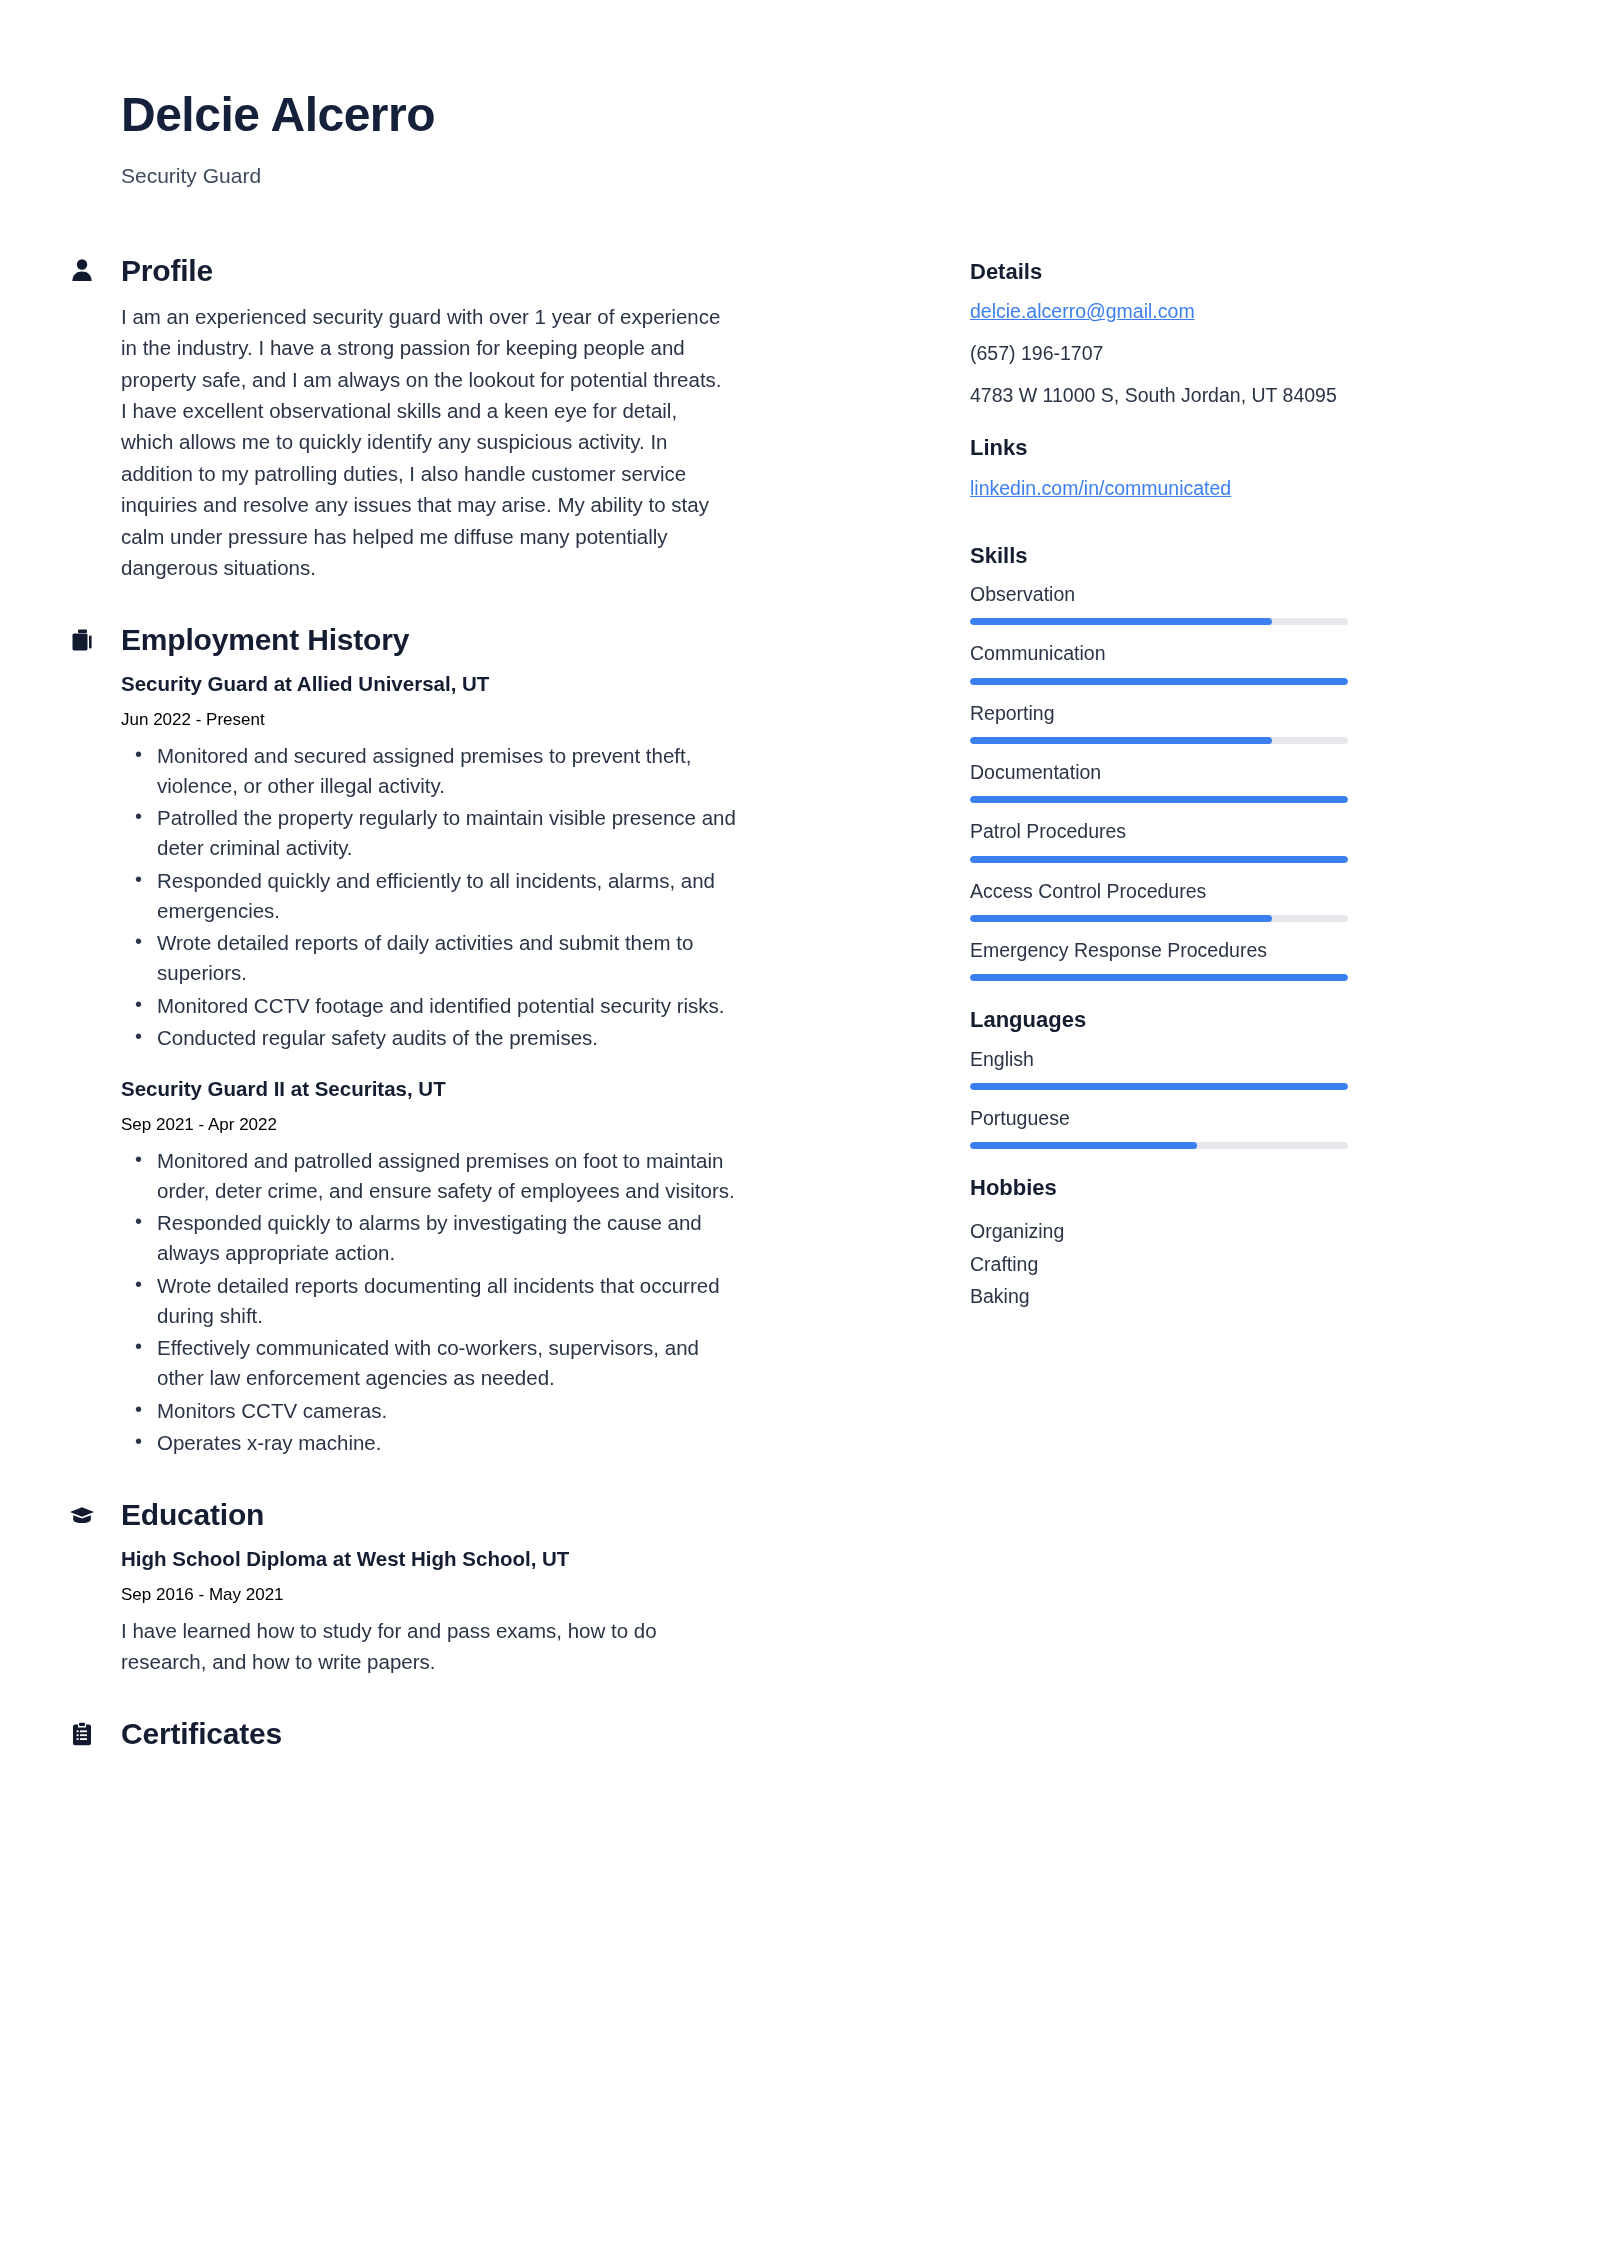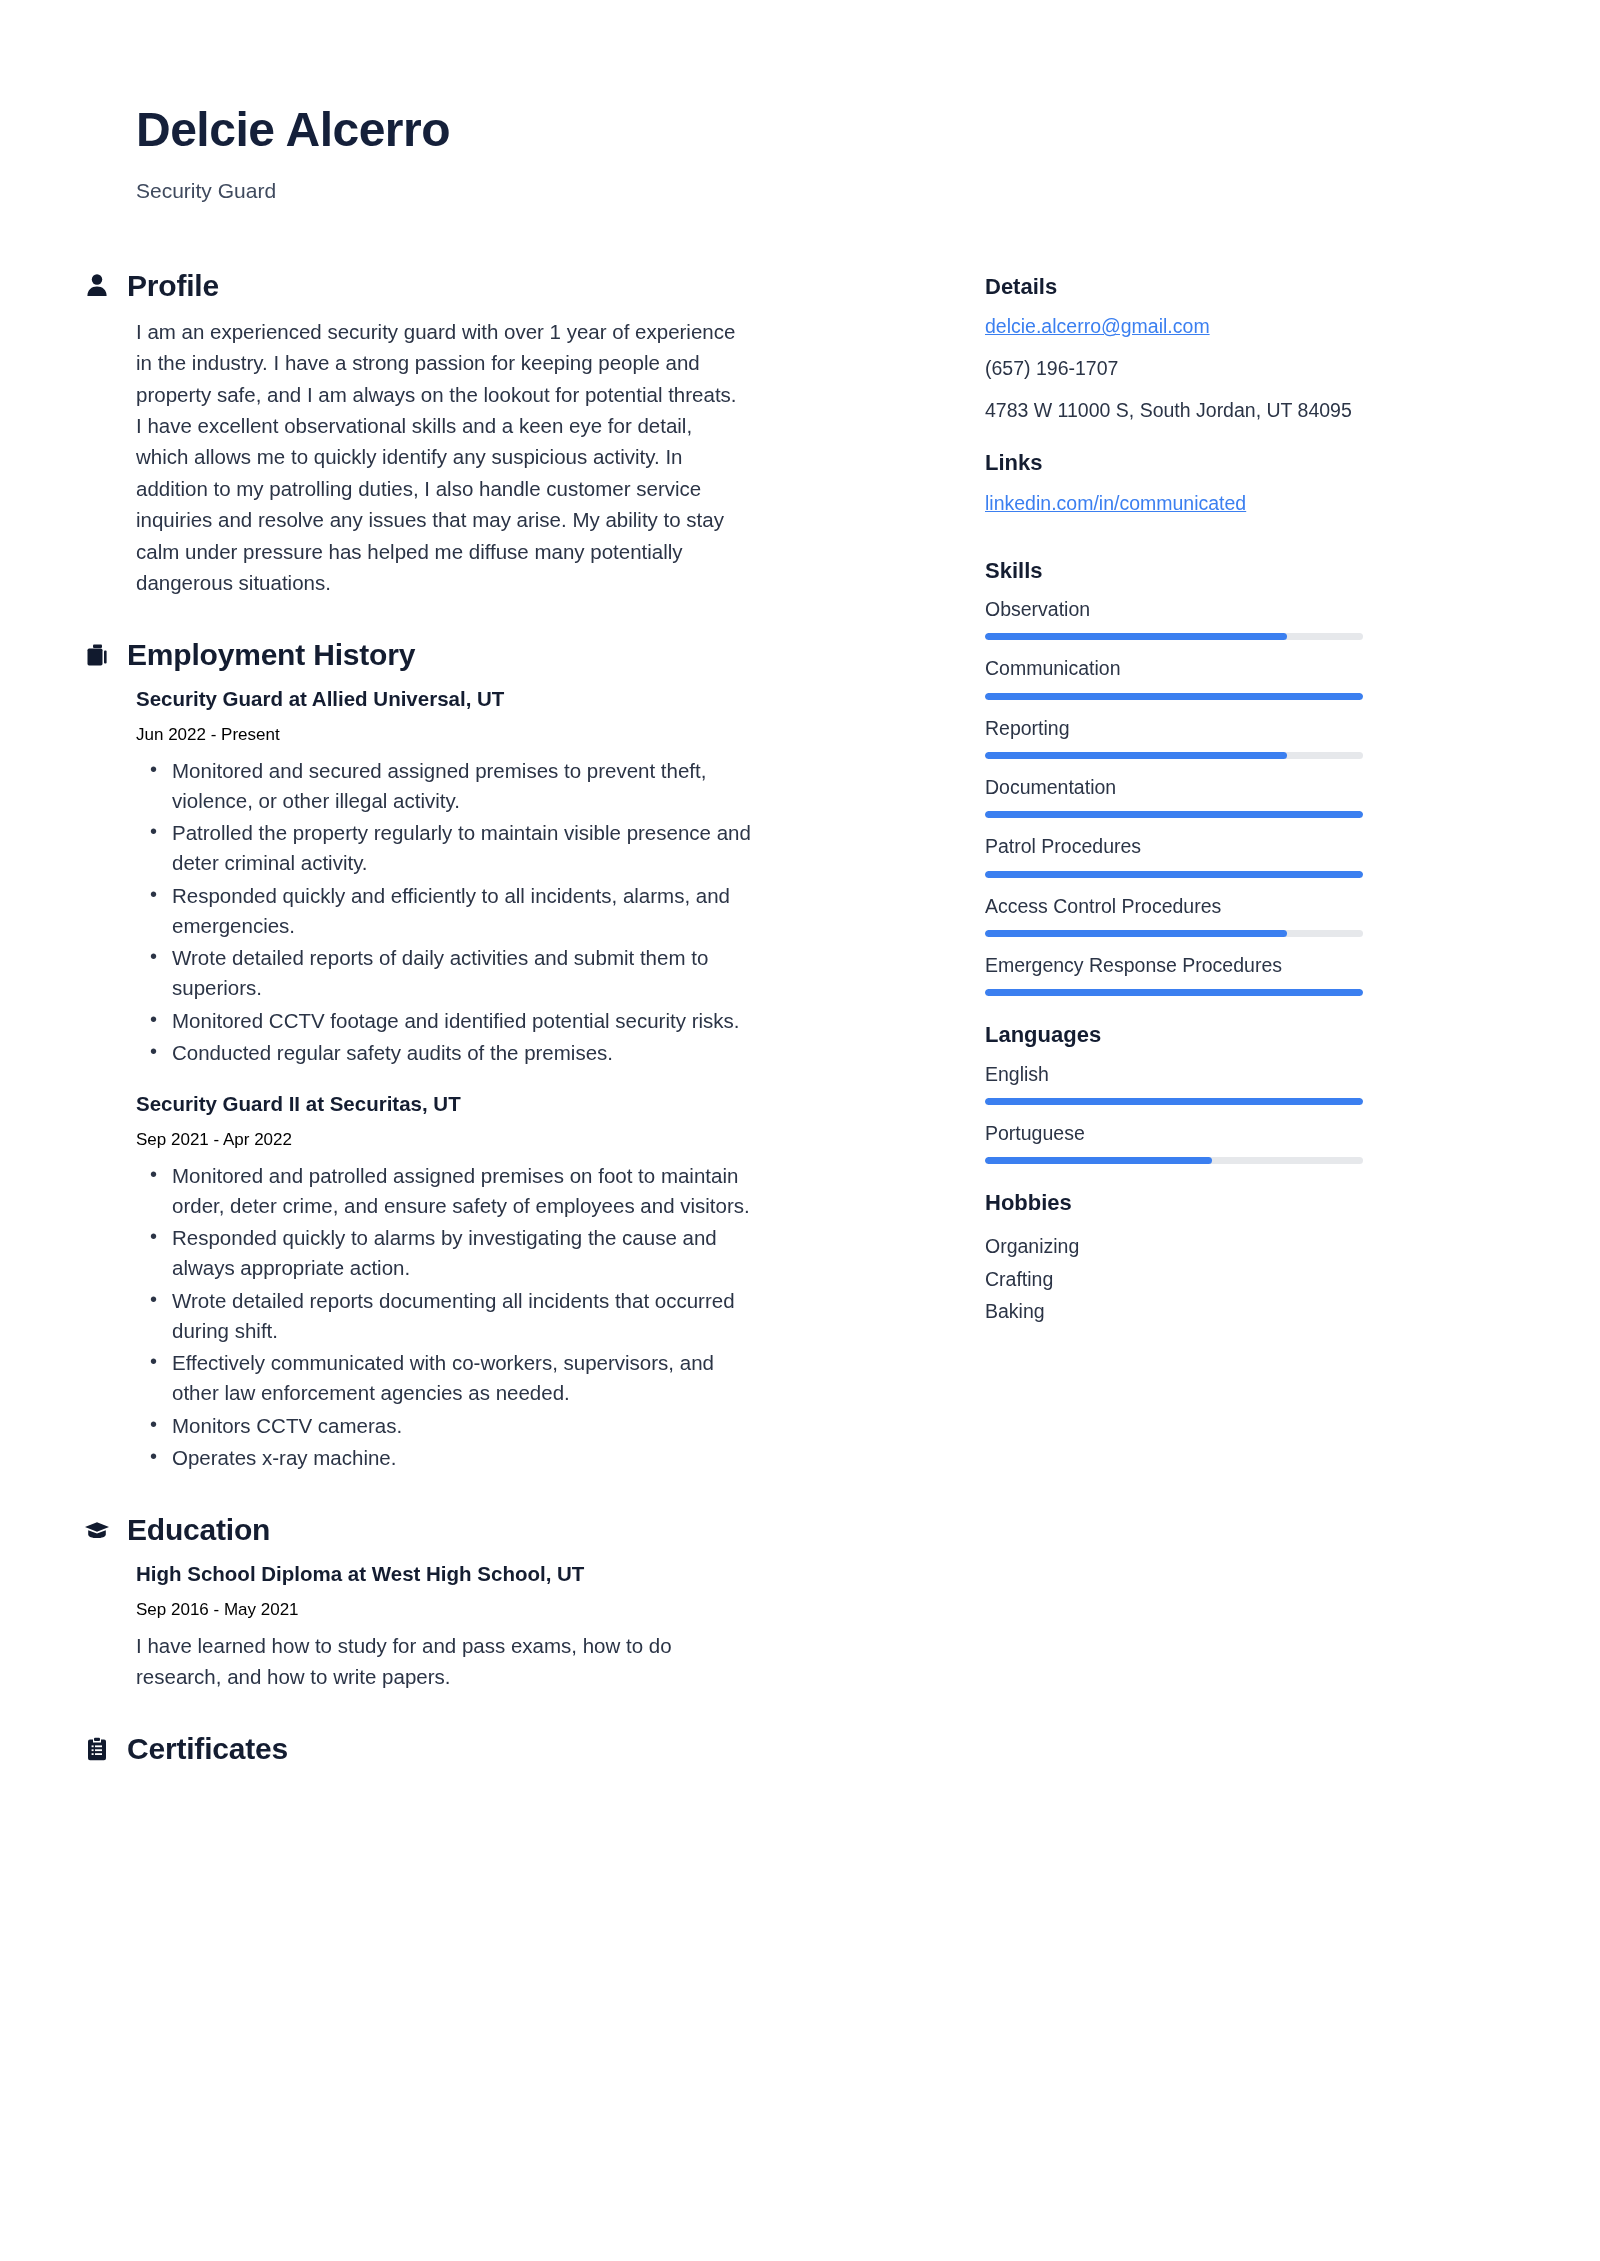--- a/index.html
+++ b/index.html
@@ -9,21 +9,21 @@
     height: 2261px;
     background: #ffffff;
     font-family: "Liberation Sans", sans-serif;
     color: #1c2333;
     -webkit-font-smoothing: antialiased;
   }
   .page {
     width: 1600px;
     height: 1738px;
     position: relative;
-    padding: 16px;
+    padding: 1px;
     background: #ffffff;
   }
 
   
   .header { padding: 88px 0 0 120px; }
   .name {
     font-size: 48px;
     font-weight: 700;
     letter-spacing: -0.5px;
     color: #15203a;
@@ -54,21 +54,21 @@
     width: 480px;
     padding-left: 24px;
     padding-top: 5px;
   }
 
   
   .section { margin-bottom: 10px; }
   .section-head {
     display: flex;
     align-items: center;
-    gap: 17px;
+    gap: 26px;
     margin-bottom: 14px;
   }
   .section-icon {
     width: 26px;
     height: 28px;
     display: flex;
     align-items: center;
     justify-content: center;
     color: #111a2e;
     flex: 0 0 auto;

